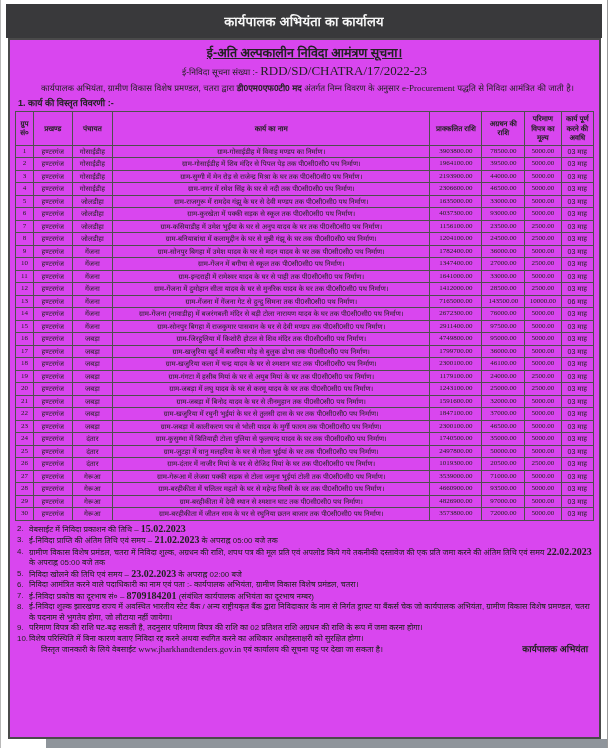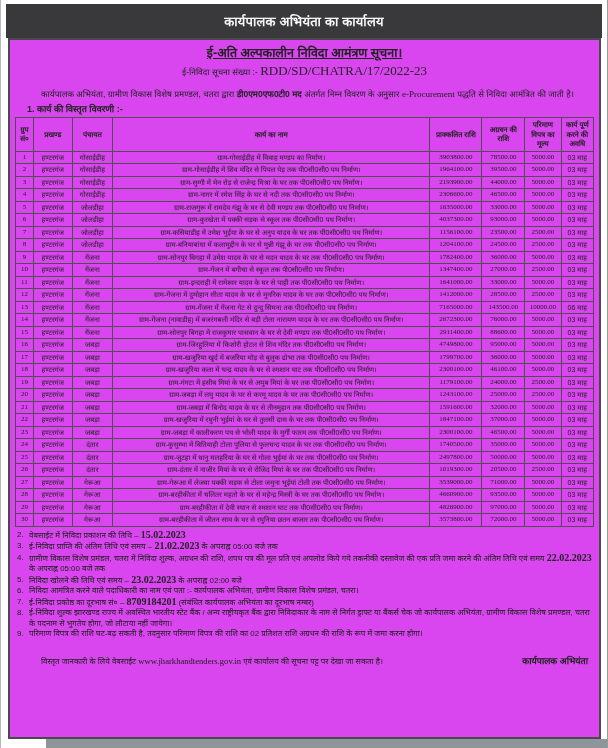--- a/index.html
+++ b/index.html
@@ -22,23 +22,23 @@
 
   
   .doc {
     position:absolute; top:38px; left:7px; right:6px; bottom:9px;
     border:2px solid #4a4a4a; background:#d946ef; padding:3px 5px 2px 5px; overflow:hidden;
   }
   .title { text-align:center; font-size:12.5px; font-weight:bold; text-decoration:underline; margin-top:1px; }
   .notice-no { text-align:center; font-size:8.5px; margin-top:2px; }
   .latin { font-family:"Liberation Serif", serif; }
   .notice-no .latin { font-size:13px; }
-  .intro { font-size:8.5px; line-height:11px; text-indent:26px; margin-top:10px; text-align:justify; }
+  .intro { font-size:8.5px; line-height:11px; text-indent:26px; margin-top:4px; text-align:justify; }
   .intro b .latin, .intro .latin { font-size:9px; }
-  .sec-title { font-size:9px; font-weight:bold; margin:2px 0 2px 12px; }
+  .sec-title { font-size:9px; font-weight:bold; margin:2px 0 2px 3px; }
 
   
   table.works { width:100%; border-collapse:collapse; table-layout:fixed;border-radius:14px; }
   table.works th, table.works td {
     border:1px solid #4f4f4f; font-size:7px; line-height:9.5px;
     padding:1px 2px; text-align:center; vertical-align:middle;
     overflow:hidden; word-wrap:break-word;
   }
   table.works th { font-weight:bold; font-size:7.2px; padding:2px 1px; }
   td.c-num { font-family:"Liberation Serif", serif; font-size:7.5px; }
@@ -46,21 +46,21 @@
   col.w-panch{ width:7.0%; }  col.w-work { width:54.9%; }
   col.w-est  { width:9.0%; }  col.w-ear  { width:7.4%; }
   col.w-boq  { width:6.3%; }  col.w-per  { width:5.6%; }
 
   
   .notes { margin-top:3px; }
   .note { display:flex; font-size:7.9px; line-height:10.5px; align-items:flex-start; }
   .note-num { flex:0 0 14px; text-align:left; padding-left:2px; }
   .note-text { flex:1; text-align:left; }
   .note-text b.hl { font-family:"Liberation Serif", serif; font-size:10px; }
-  .footer-line { display:flex; font-size:7.9px; line-height:11px; margin-top:16px; }
+  .footer-line { display:flex; font-size:7.9px; line-height:11px; margin-top:0; }
   .footer-text { flex:1; padding-left:26px; }
   .footer-text .latin { font-size:8.6px; }
   .signature { flex:0 0 auto; font-weight:bold; font-size:9px; padding:0 6px 0 10px; }
 </style>
 </head>
 <body>
 
 <div class="page">
 
   <div class="band">
@@ -240,21 +240,21 @@
             <td class="c-num">76000.00</td>
             <td class="c-num">5000.00</td>
             <td class="c-per">03 माह</td>
           </tr>
           <tr>
             <td class="c-num">15</td>
             <td class="c-block">हण्टरगंज</td>
             <td class="c-panch">गेंजना</td>
             <td class="c-work">ग्राम-सोनपुर बिगहा में राजकुमार पासवान के घर से देवी मण्डप तक पी0सी0सी0 पथ निर्माण।</td>
             <td class="c-num">2911400.00</td>
-            <td class="c-num">88600.00</td>
+            <td class="c-num">97500.00</td>
             <td class="c-num">5000.00</td>
             <td class="c-per">03 माह</td>
           </tr>
           <tr>
             <td class="c-num">16</td>
             <td class="c-block">हण्टरगंज</td>
             <td class="c-panch">जबड़ा</td>
             <td class="c-work">ग्राम-जिरहुलिया में किशोरी होटल से शिव मंदिर तक पी0सी0सी0 पथ निर्माण।</td>
             <td class="c-num">4749800.00</td>
             <td class="c-num">95000.00</td>
@@ -430,20 +430,24 @@
           <span class="note-text">ई-निविदा प्रकोष्ठ का दूरभाष सं० – <b class="hl">8709184201</b> (संबंधित कार्यपालक अभियंता का दूरभाष नम्बर)</span>
         </div>
         <div class="note">
           <span class="note-num">8.</span>
           <span class="note-text">ई-निविदा शुल्क झारखण्ड राज्य में अवस्थित भारतीय स्टेट बैंक / अन्य राष्ट्रीयकृत बैंक द्वारा निविदाकार के नाम से निर्गत ड्राफ्ट या बैंकर्स चेक जो कार्यपालक अभियंता, ग्रामीण विकास विशेष प्रमण्डल, चतरा के पदनाम से भुगतेय होगा, जो लौटाया नहीं जायेगा।</span>
         </div>
         <div class="note">
           <span class="note-num">9.</span>
           <span class="note-text">परिमाण विपत्र की राशि घट-बढ़ सकती है, तदनुसार परिमाण विपत्र की राशि का 02 प्रतिशत राशि अग्रधन की राशि के रूप में जमा करना होगा।</span>
         </div>
+        <div class="note">
+          <span class="note-num">10.</span>
+          <span class="note-text">विशेष परिस्थिति में बिना कारण बताए निविदा रद्द करने अथवा स्थगित करने का अधिकार अधोहस्ताक्षरी को सुरक्षित होगा।</span>
+        </div>
       </div>
 
     <div class="footer-line">
       <span class="footer-text"><span>विस्तृत जानकारी के लिये वेबसाईट </span><span class="latin">www.jharkhandtenders.gov.in</span><span> एवं कार्यालय की सूचना पट्ट पर देखा जा सकता है।</span></span>
       <span class="signature">कार्यपालक अभियंता</span>
     </div>
 
   </div>
 
   <div class="desk-strip"></div>

